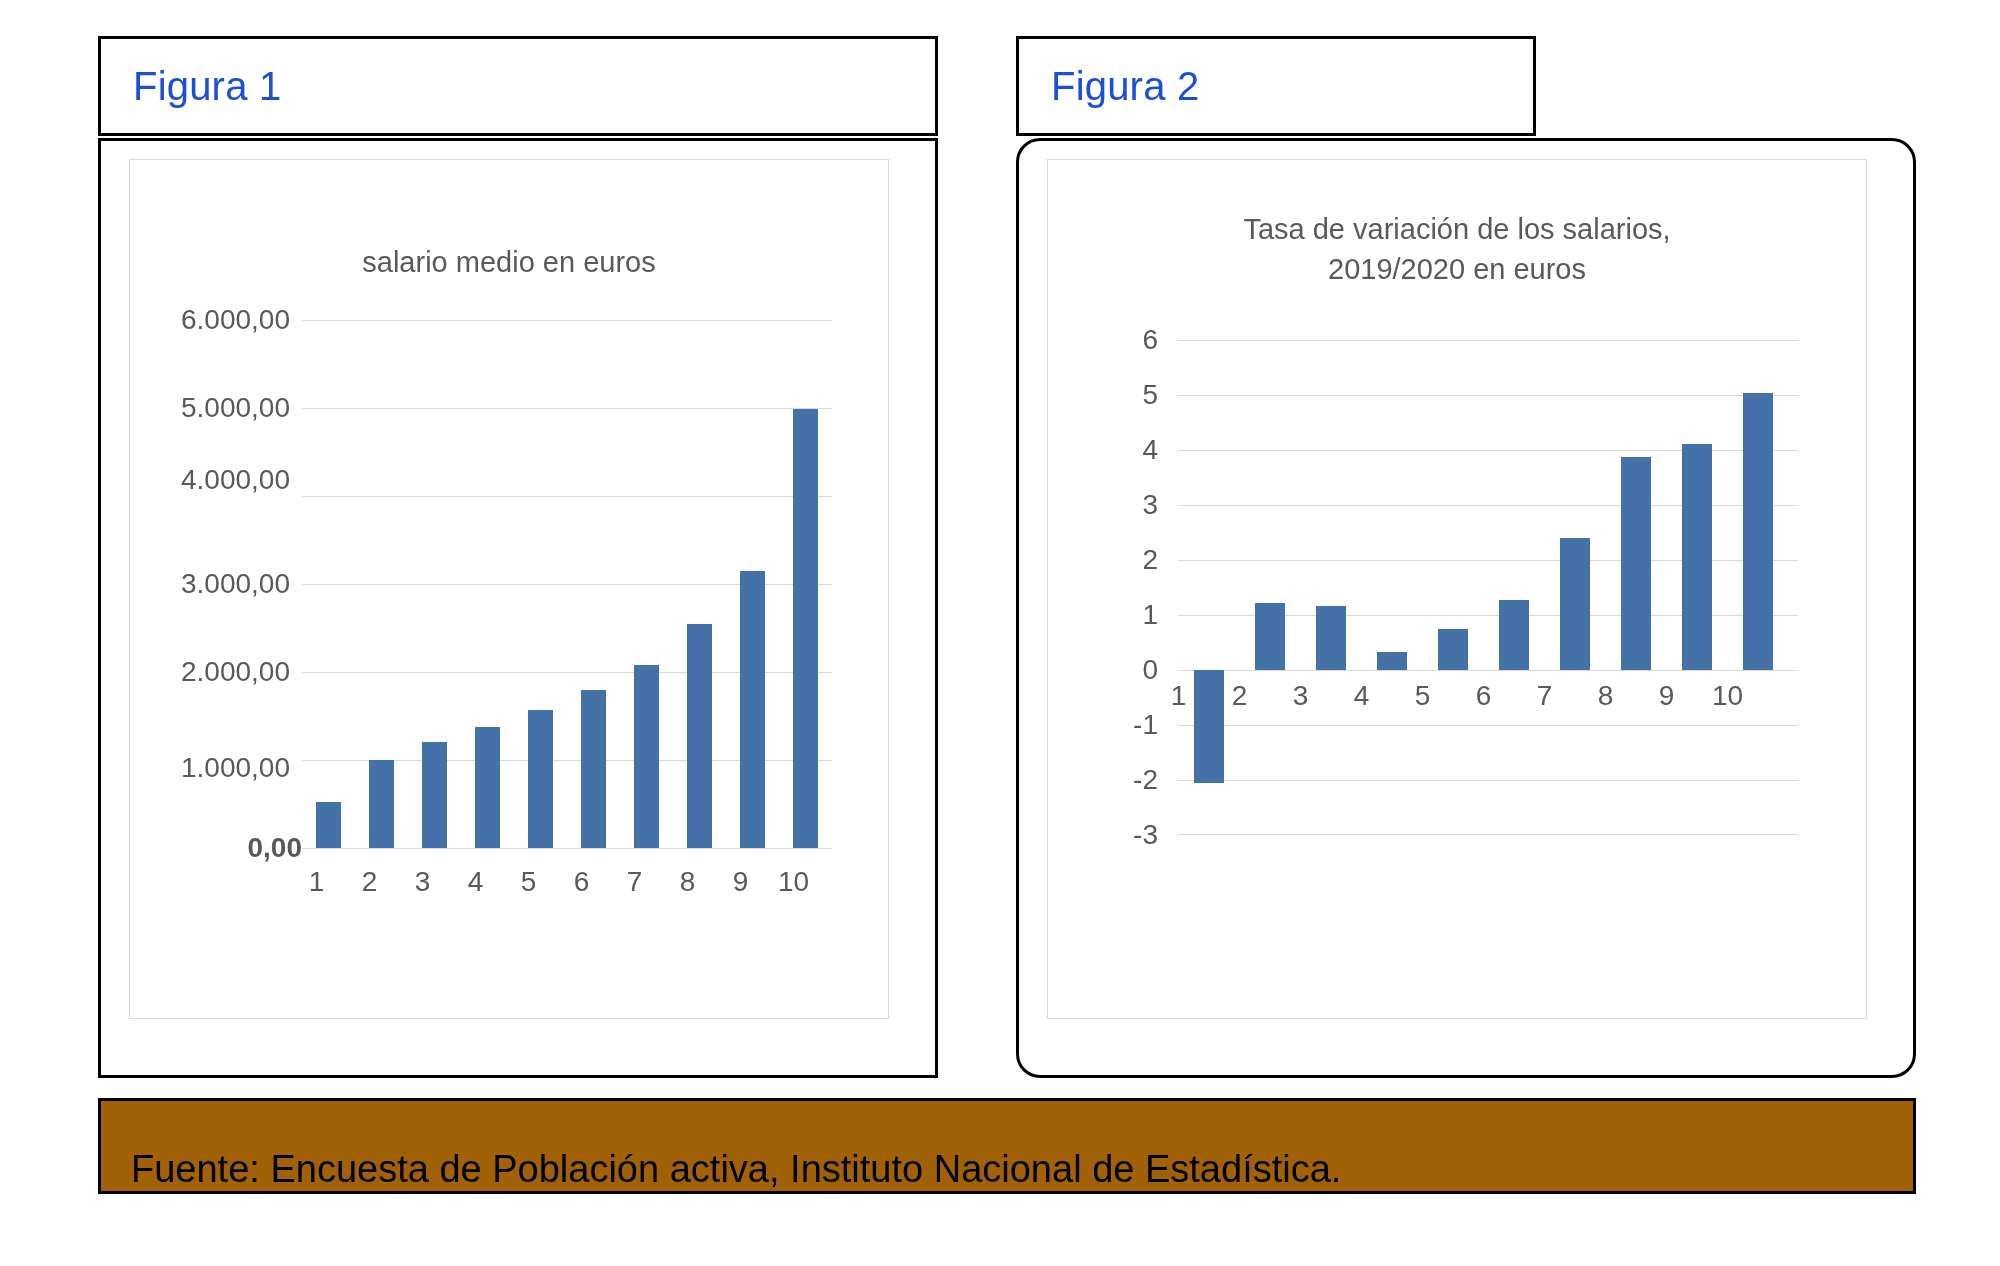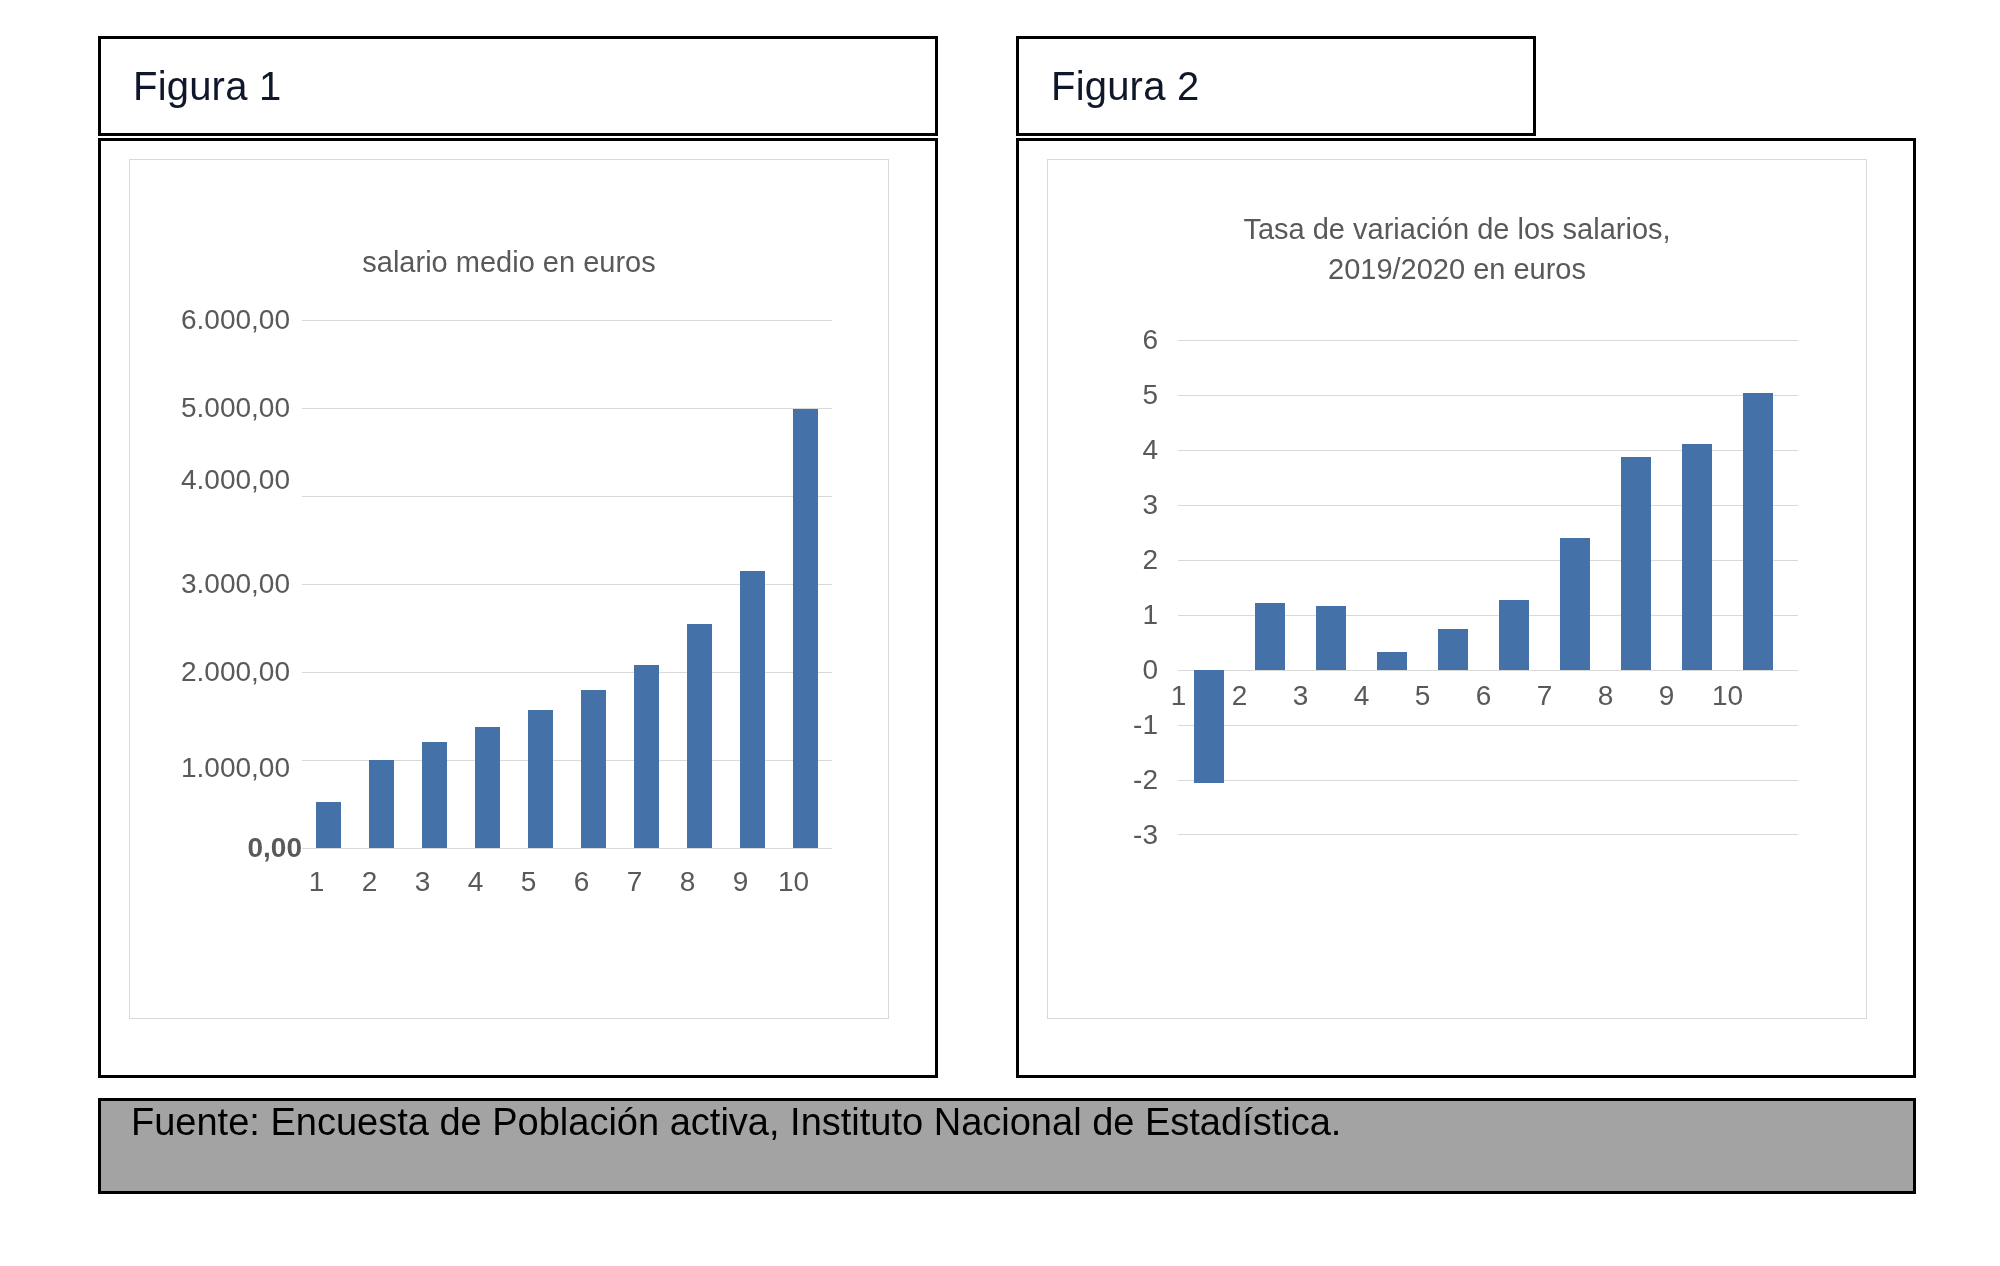--- a/index.html
+++ b/index.html
@@ -21,21 +21,21 @@
   .caption-box {
     position: absolute;
     border: 3px solid #000000;
     background: #ffffff;
     display: flex;
     align-items: center;
     box-sizing: border-box;
   }
   .caption-text {
     font-size: 40px;
-    color: #0f172a;
+    color: #1d4ed8;
     padding-left: 32px;
     letter-spacing: 0.2px;
   }
 
   
   .chart-frame {
     position: absolute;
     border: 3px solid #000000;
     background: #ffffff;
     box-sizing: border-box;
@@ -93,23 +93,23 @@
     text-align: center;
     color: #595959;
     font-size: 28px;
     white-space: nowrap;
   }
 
   
   .source-box {
     position: absolute;
     border: 3px solid #000000;
-    background: #a3a3a3;
+    background: #a16207;
     display: flex;
-    align-items: flex-start;
+    align-items: flex-end;
     box-sizing: border-box;
   }
   .source-text {
     font-size: 38px;
     color: #000000;
     padding-left: 30px;
   }
 </style>
 </head>
 <body>
@@ -164,21 +164,21 @@
       <div class="xtick" style="left:319px; width:53px; top:706px;">4</div>
       <div class="xtick" style="left:372px; width:53px; top:706px;">5</div>
       <div class="xtick" style="left:425px; width:53px; top:706px;">6</div>
       <div class="xtick" style="left:478px; width:53px; top:706px;">7</div>
       <div class="xtick" style="left:531px; width:53px; top:706px;">8</div>
       <div class="xtick" style="left:584px; width:53px; top:706px;">9</div>
       <div class="xtick" style="left:637px; width:53px; top:706px;">10</div>
     </div>
   </div>
 
-  <div class="chart-frame" style="left:1016px; top:138px; width:900px; height:940px;">
+  <div class="chart-frame" style="left:1016px; top:138px; width:900px; height:940px;border-radius:24px;">
     <div class="chart-inner" style="left:28px; top:18px; width:820px; height:860px;">
 
       <div class="chart-title" style="top:50px;">Tasa de variación de los salarios,</div>
       <div class="chart-title" style="top:90px;">2019/2020 en euros</div>
 
       <div class="ytick" style="left:0px; width:110px; top:180px;">6</div>
       <div class="ytick" style="left:0px; width:110px; top:235px;">5</div>
       <div class="ytick" style="left:0px; width:110px; top:290px;">4</div>
       <div class="ytick" style="left:0px; width:110px; top:345px;">3</div>
       <div class="ytick" style="left:0px; width:110px; top:400px;">2</div>

